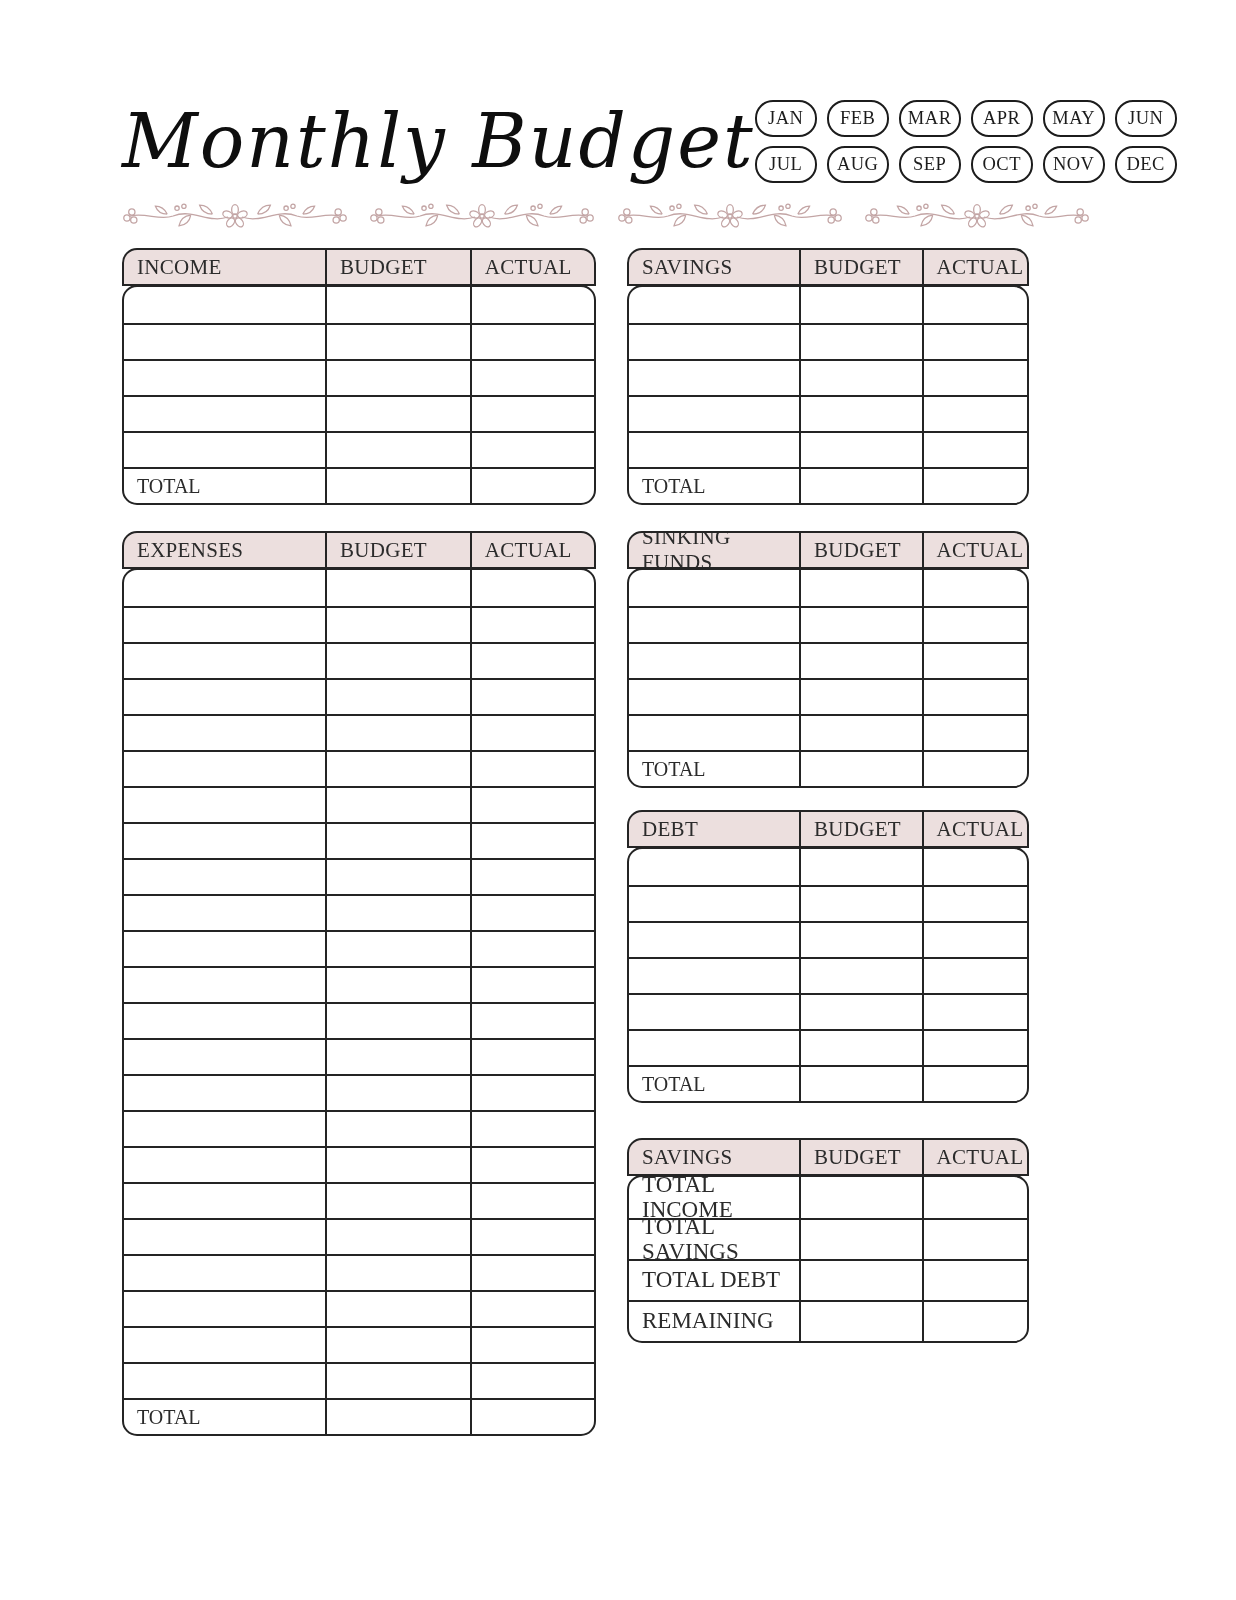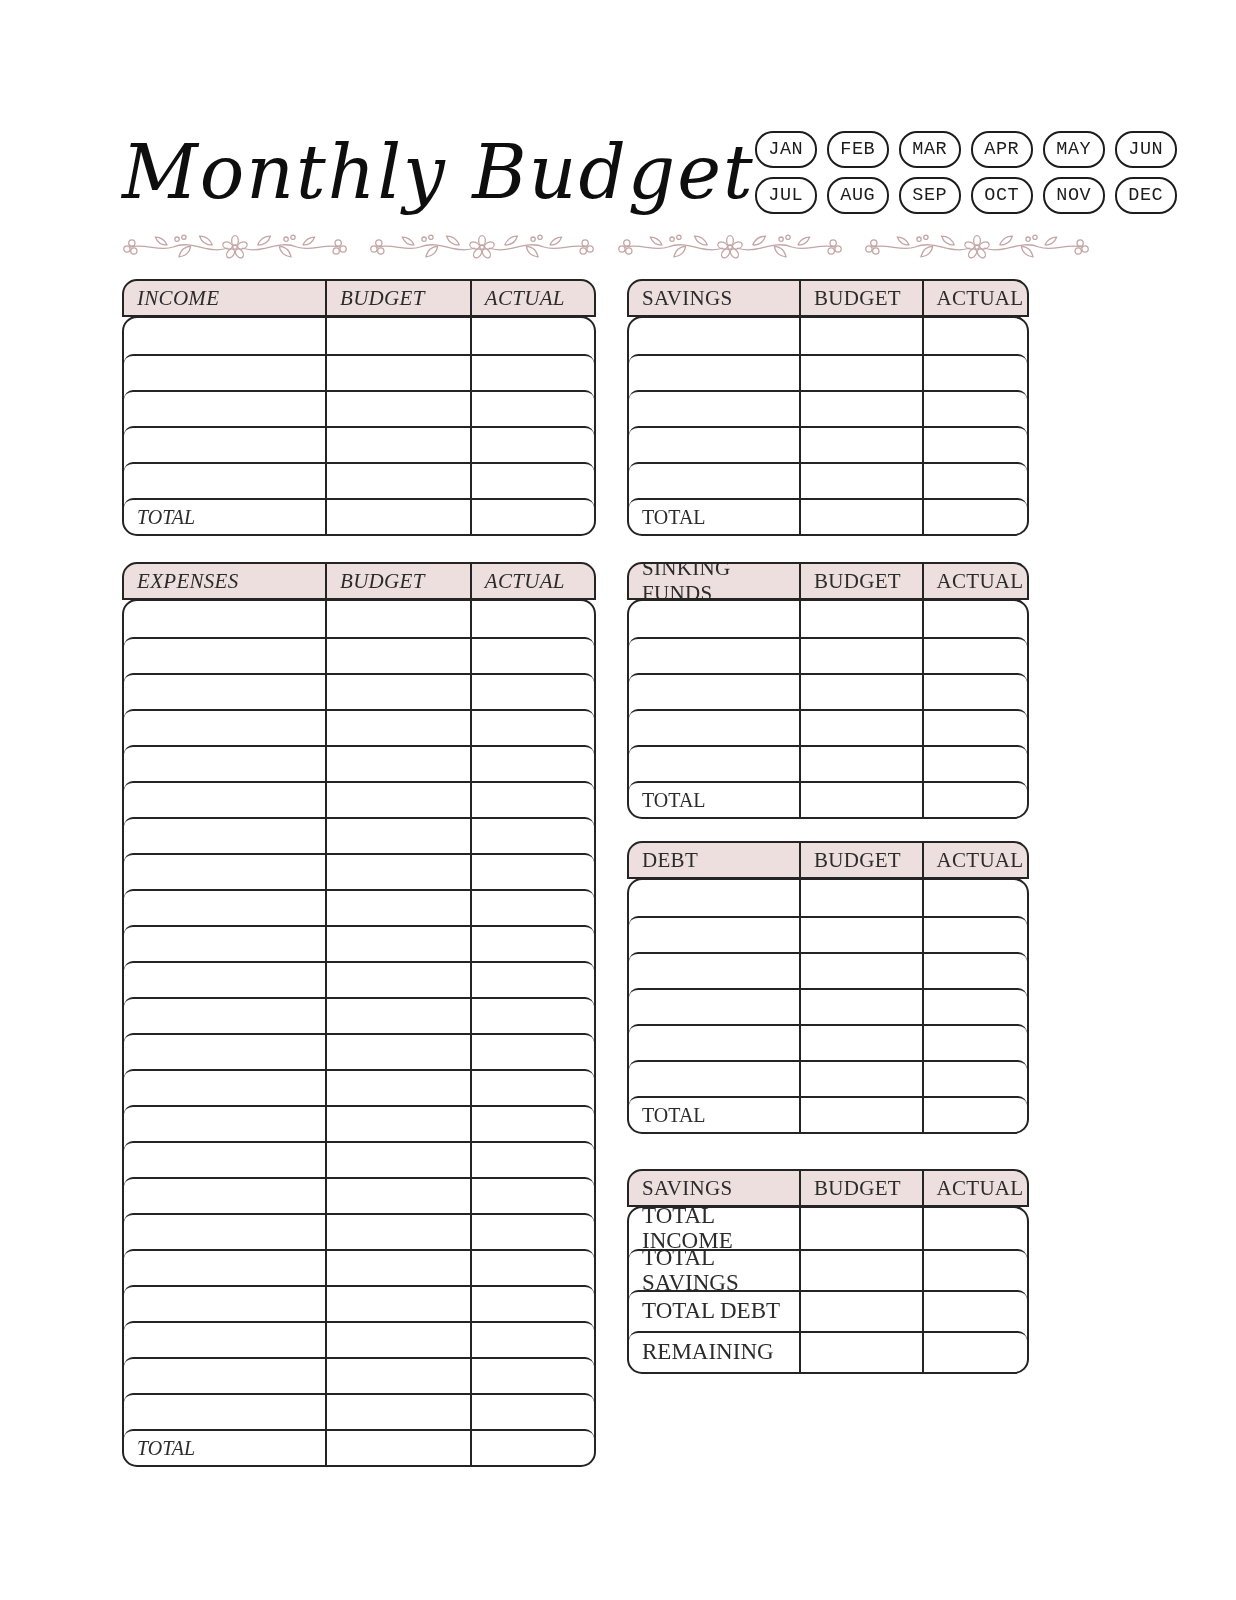--- a/index.html
+++ b/index.html
@@ -2,51 +2,51 @@
 <html style="--header-bg: #ecdfde; --border: #242424; --ink: #1c1c1c;"><head>
 <meta charset="utf-8">
 <style>
   html,body{margin:0;padding:0;background:#fff;}
   .page{
     width:1236px;height:1600px;background:#ffffff;position:relative;
     font-family:"Liberation Serif",serif;color:#222;overflow:hidden;
   }
   .content{margin-left:122px;width:968px;}
   
-  .top{display:flex;align-items:center;padding-top:100px;margin-top:31px;}
+  .top{display:flex;align-items:center;padding-top:100px;}
   .title{
     flex:1;margin:0;font-family:"DejaVu Serif",serif;font-style:italic;font-weight:normal;
     font-size:74px;letter-spacing:2px;color:#0e0e0e;line-height:1.1;white-space:nowrap;
   }
   .months{display:grid;grid-template-columns:repeat(6,62px);gap:9px 10px;}
   .pill{
     height:37px;border:2.2px solid var(--ink,#1c1c1c);border-radius:18px;
     display:flex;align-items:center;justify-content:center;
-    font-size:18.5px;letter-spacing:.5px;color:#1c1c1c;background:#fff;box-sizing:border-box;font-family:Liberation Mono, monospace;
+    font-size:18.5px;letter-spacing:.5px;color:#1c1c1c;background:#fff;box-sizing:border-box;
   }
   
   .divider{margin-top:16px;height:36px;display:flex;justify-content:space-between;align-items:center;}
   .sprig{width:226px;height:34px;}
   
   .cols{display:flex;gap:31px;margin-top:13px;align-items:flex-start;}
-  .col-l{width:474px;font-style:italic;}
+  .col-l{width:474px;}
   .col-r{width:402px;}
   
   .btable{width:100%;}
   .mt26{margin-top:26px;} .mt22{margin-top:22px;} .mt35{margin-top:35px;}
   .t-head{
     display:flex;background:var(--header-bg,#ecdfde);
     border:2.5px solid var(--border,#242424);border-radius:15px 15px 0 0;
     height:38px;box-sizing:border-box;position:relative;
   }
   .t-body{
     border:2.5px solid var(--border,#242424);border-radius:15px;
     margin-top:-1px;box-sizing:border-box;background:transparent;overflow:hidden;
   }
-  .t-row{display:flex;height:36px;box-sizing:border-box;border-radius:9px;}
+  .t-row{display:flex;height:36px;box-sizing:border-box;}
   .t-row + .t-row{border-top:2.5px solid var(--border,#242424);}
   .t-cell{box-sizing:border-box;display:flex;align-items:center;padding-left:13px;overflow:hidden;}
   .t-c1{width:43.2%;border-right:2.5px solid var(--border,#242424);}
   .t-c2{width:30.8%;border-right:2.5px solid var(--border,#242424);}
   .t-c3{width:26%;}
   .t-head .t-cell{font-size:21px;letter-spacing:.3px;color:#2b2b2b;}
   .t-label{font-size:20px;color:#2b2b2b;}
   .summary-table .t-row{height:41px;}
   .summary-table .t-label{font-size:23px;line-height:1.05;padding-right:6px;}
 </style>

